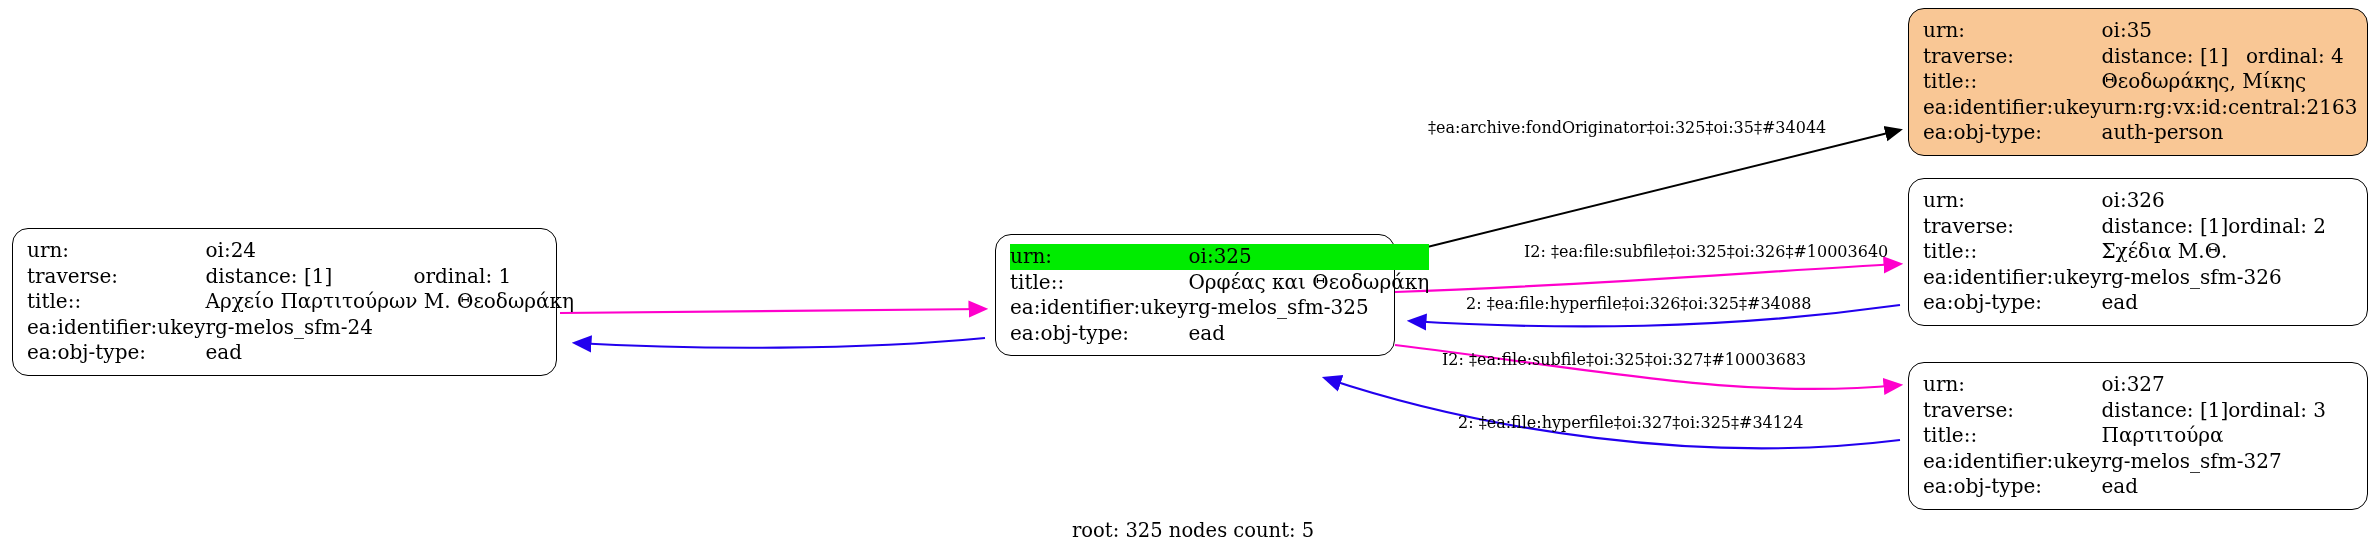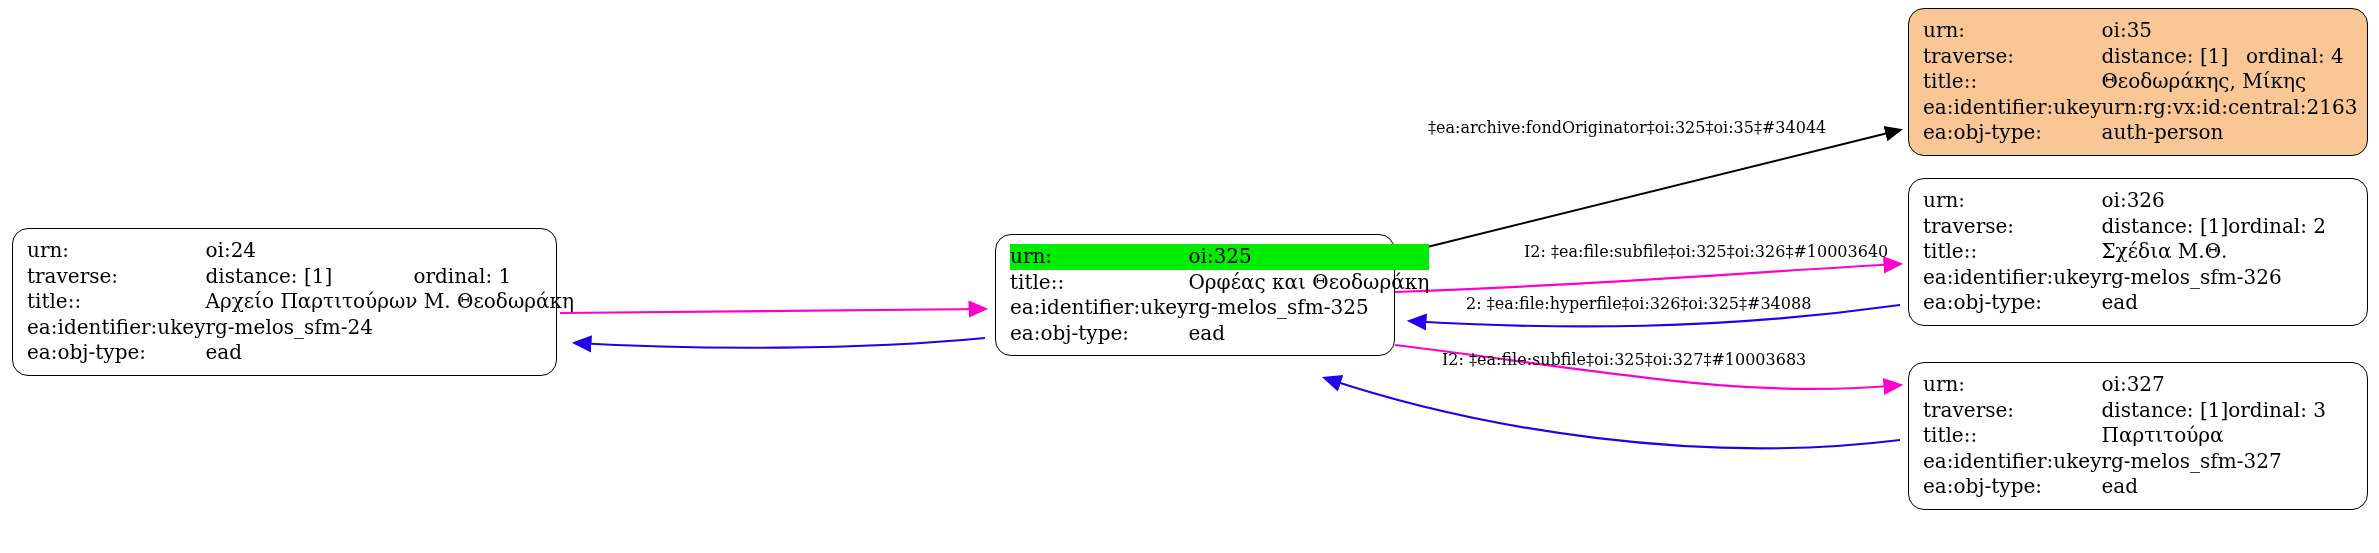--- a/index.html
+++ b/index.html
@@ -250,15 +250,17 @@
 
 
   <div class="edge-label" style="left:1428px; top:116px;">‡ea:archive:fondOriginator‡oi:325‡oi:35‡#34044</div>
 
   <div class="edge-label" style="left:1524px; top:240px;">I2: ‡ea:file:subfile‡oi:325‡oi:326‡#10003640</div>
 
   <div class="edge-label" style="left:1466px; top:292px;text-align:center;">2: ‡ea:file:hyperfile‡oi:326‡oi:325‡#34088</div>
 
   <div class="edge-label" style="left:1442px; top:348px;">I2: ‡ea:file:subfile‡oi:325‡oi:327‡#10003683</div>
 
-
+  <div class="edge-label" style="left:1458px; top:411px;">2: ‡ea:file:hyperfile‡oi:327‡oi:325‡#34124</div>
+
+  <div class="footer" style="left:1072px; top:519px;">root: 325 nodes count: 5</div>
 
 </div>
 
 </body></html>

